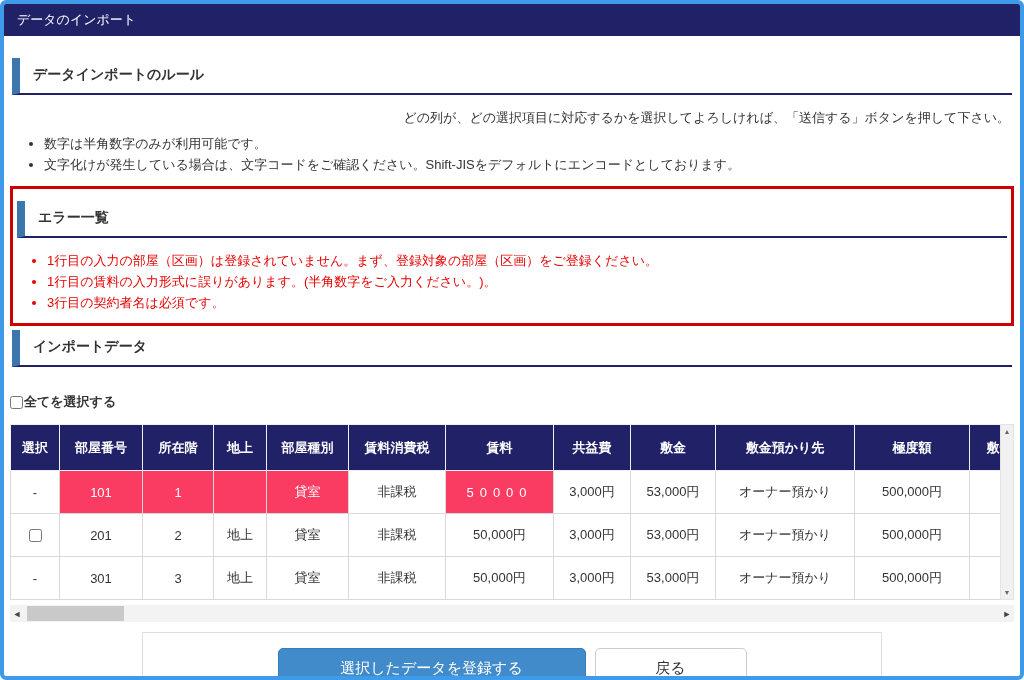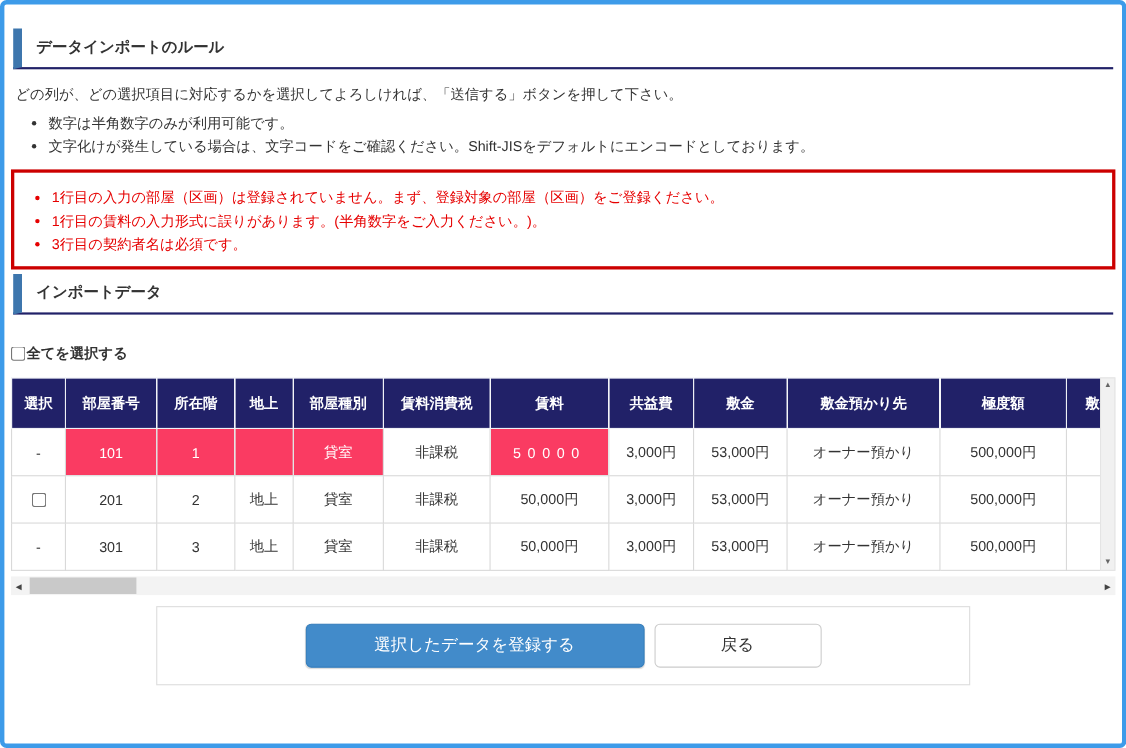--- a/index.html
+++ b/index.html
@@ -28,21 +28,21 @@
   }
   .content{padding:0 6px;}
   .sec-heading{
     margin:22px 2px 0;
     border-left:8px solid var(--accent);
     border-bottom:2px solid var(--navy);
     padding:8px 0 9px 13px;
     font-size:14px;font-weight:bold;color:#333;
   }
   .sec-heading.tight{margin-top:4px;}
-  .intro{margin:14px 4px 4px;}
+  .intro{margin:14px 4px 4px;text-align:right;}
   ul.rules{margin:8px 0 12px;padding-left:34px;color:#333;}
   ul.rules li{margin:3px 0;}
   .error-box{
     border:3px solid var(--err-border);
     margin-top:10px;padding:0 0 8px;background:#fff;
   }
   .error-box .sec-heading{margin:12px 4px 0;}
   ul.errors{margin:14px 0 2px;padding-left:34px;color:var(--err-text);}
   ul.errors li{margin:3px 0;}
   .select-all{
@@ -88,35 +88,41 @@
   .btn-primary{
     width:308px;background:var(--btn-blue);border:1px solid #357ebd;color:#fff;
     box-shadow:0 1px 1px rgba(0,0,0,.15);
   }
   .btn-default{width:152px;background:#fff;border:1px solid #ccc;color:#333;}
 </style>
 </head>
 <body>
 
 <div class="frame">
+  <div class="topbar">
+    <span>データのインポート</span>
+  </div>
 
   <div class="content">
 
     <div class="sec-heading">
       <span>データインポートのルール</span>
     </div>
 
     <p class="intro">どの列が、どの選択項目に対応するかを選択してよろしければ、「送信する」ボタンを押して下さい。</p>
 
     <ul class="rules">
         <li>数字は半角数字のみが利用可能です。</li>
         <li>文字化けが発生している場合は、文字コードをご確認ください。Shift-JISをデフォルトにエンコードとしております。</li>
       </ul>
 
     <div class="error-box">
+      <div class="sec-heading">
+        <span>エラー一覧</span>
+      </div>
       <ul class="errors">
           <li>1行目の入力の部屋（区画）は登録されていません。まず、登録対象の部屋（区画）をご登録ください。</li>
           <li>1行目の賃料の入力形式に誤りがあります。(半角数字をご入力ください。)。</li>
           <li>3行目の契約者名は必須です。</li>
         </ul>
     </div>
 
     <div class="sec-heading tight">
       <span>インポートデータ</span>
     </div>

